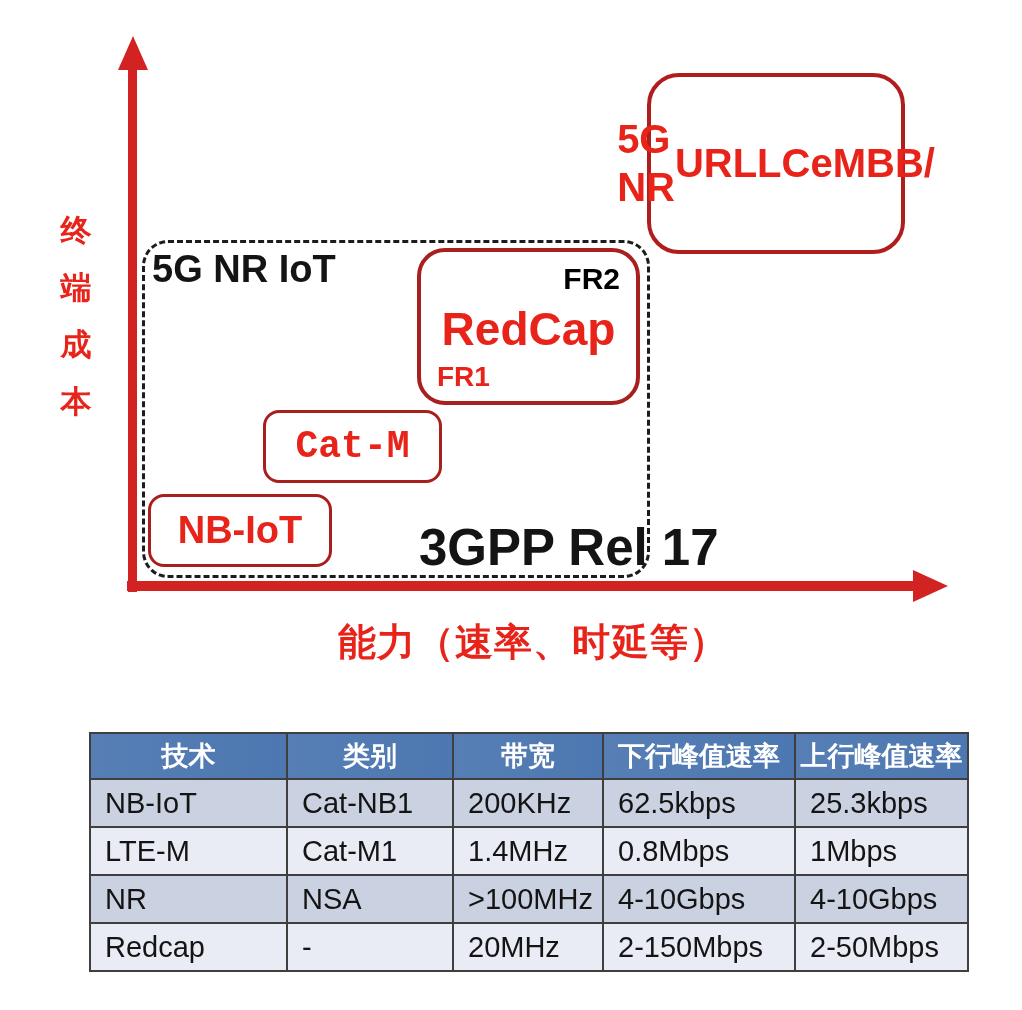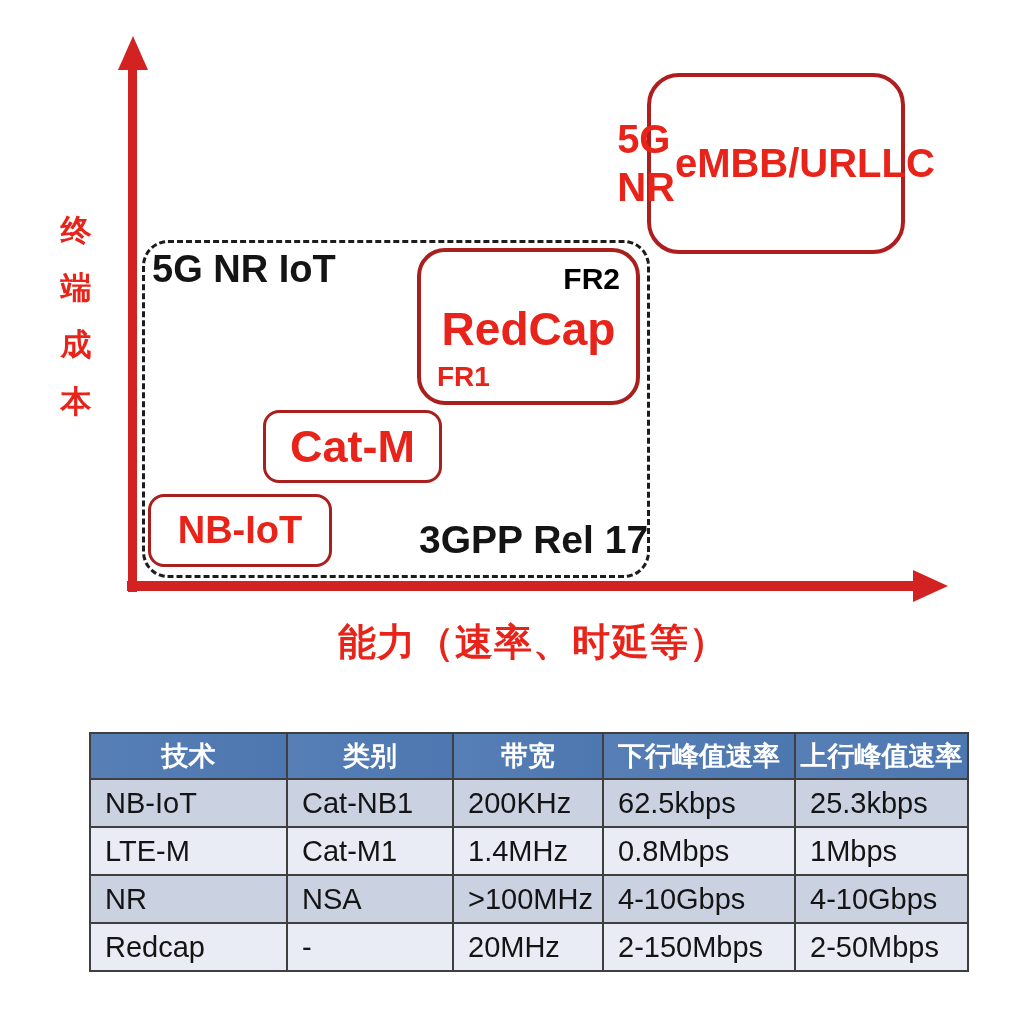--- a/index.html
+++ b/index.html
@@ -80,38 +80,38 @@
     position: absolute;
     left: 152px; top: 248px;
     color: #141414;
     font-size: 38px;
     font-weight: 600;
   }
   .release-label {
     position: absolute;
     left: 419px; top: 518px;
     color: #141414;
-    font-size: 39px;
+    font-size: 51px;
     font-weight: 600;
   }
 
   
   .red-box {
     position: absolute;
     border: 3px solid #a8201d;
     border-radius: 16px;
     background: #ffffff;
     display: flex;
     align-items: center;
     justify-content: center;
     color: #e8231a;
     font-weight: bold;
   }
   .box-nbiot  { left: 148px; top: 494px; width: 184px; height: 73px; font-size: 38px; }
-  .box-catm   { left: 263px; top: 410px; width: 179px; height: 73px; font-size: 45px; }
+  .box-catm   { left: 263px; top: 410px; width: 179px; height: 73px; font-size: 38px; font-family: Liberation Mono, monospace; }
 
   .box-redcap {
     position: absolute;
     left: 417px; top: 248px;
     width: 223px; height: 157px;
     border: 4px solid #a8201d;
     border-radius: 28px;
     background: #ffffff;
   }
   .redcap-fr2 {
@@ -218,22 +218,22 @@
   </div>
 
   <div class="box-redcap">
     <span class="redcap-fr2">FR2</span>
     <span class="redcap-main">RedCap</span>
     <span class="redcap-fr1">FR1</span>
   </div>
 
   <div class="box-embb">
     <div>5G NR</div>
+    <div>URLLC</div>
     <div>eMBB/</div>
-    <div>URLLC</div>
   </div>
 
   <table class="spec-table">
     <colgroup>
       <col style="width:197px">
       <col style="width:166px">
       <col style="width:150px">
       <col style="width:192px">
       <col style="width:173px">
     </colgroup>

